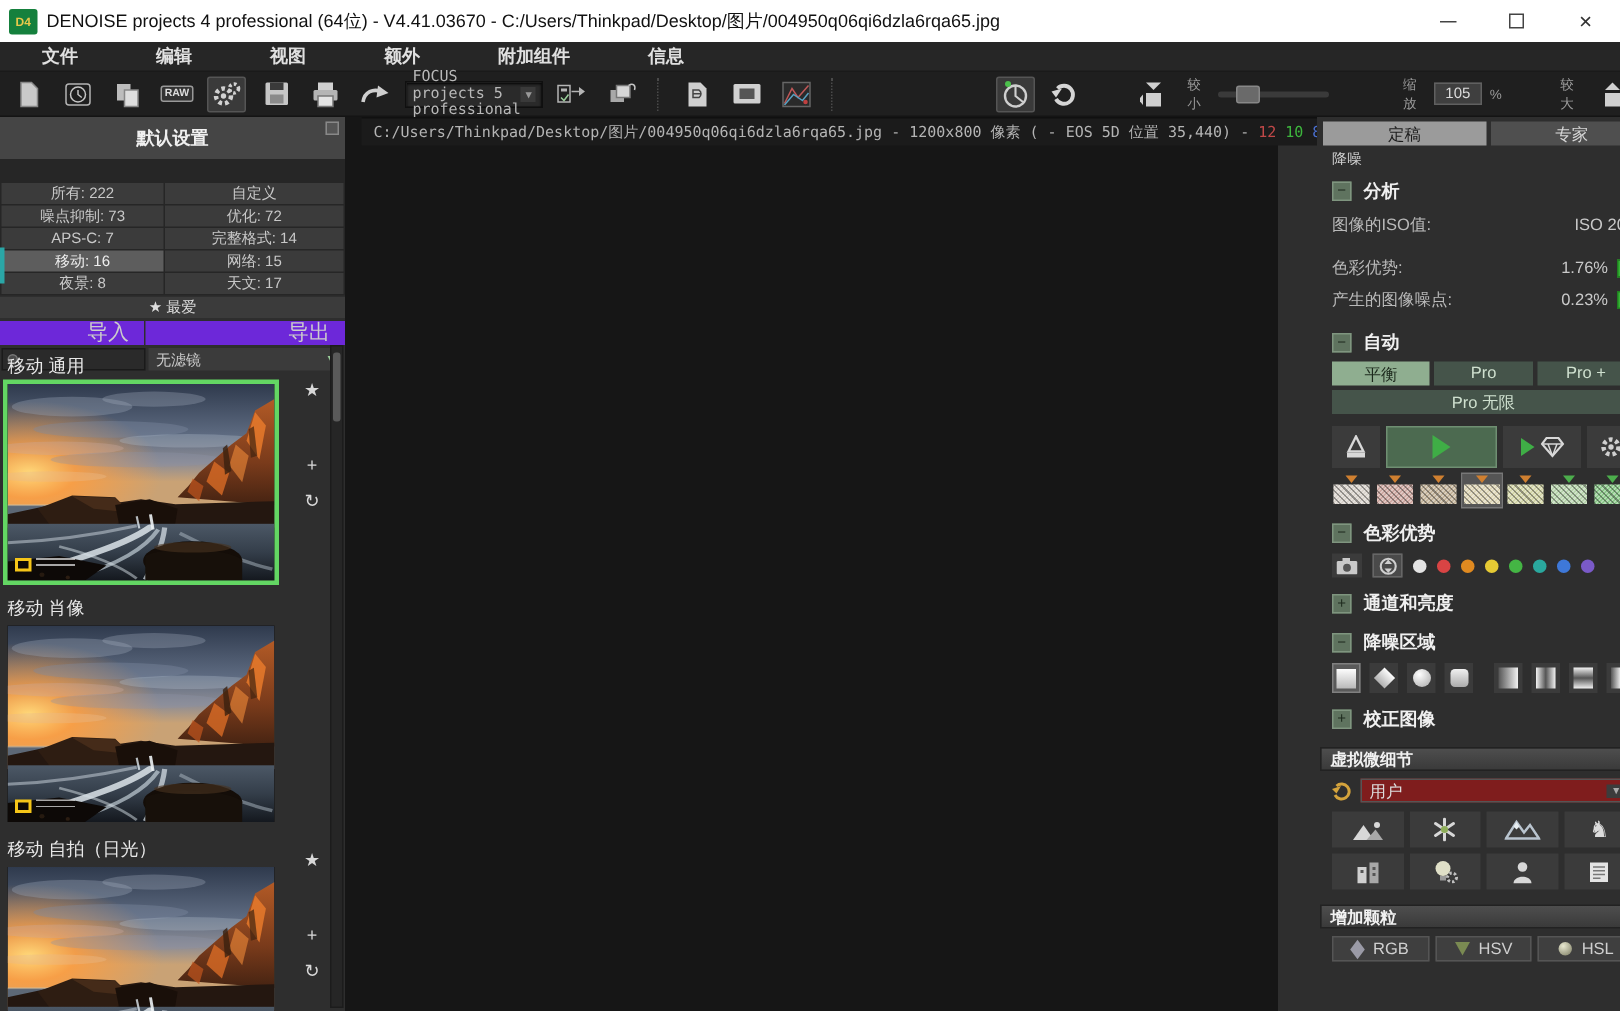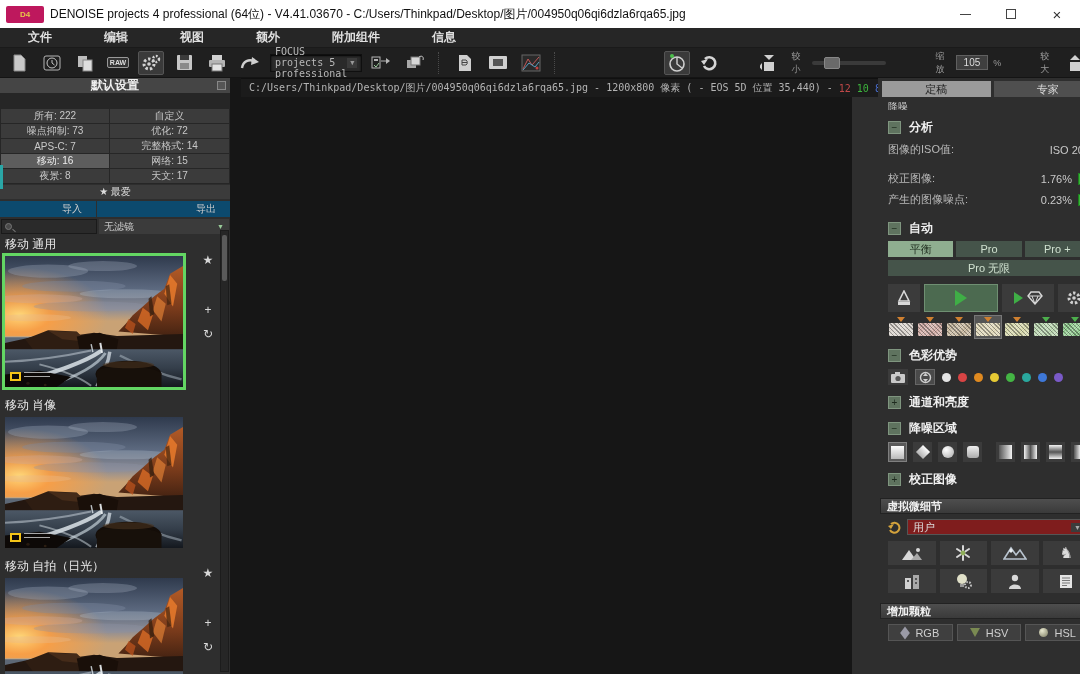--- a/index.html
+++ b/index.html
@@ -2,21 +2,21 @@
 <html><head>
 <meta charset="utf-8">
 <style>
   * { margin:0; padding:0; box-sizing:border-box; }
   html,body { width:1080px; height:674px; overflow:hidden; background:#1a1a1a;
     font-family:"Liberation Sans","DejaVu Sans",sans-serif; }
   .window { position:relative; width:1080px; height:674px; background:#2e2e2e; }
 
   
   .titlebar { height:28px; background:#ffffff; display:flex; align-items:center; padding-left:6px; }
-  .app-badge { width:38px; height:17px; background:#be185d; color:#e8c84a; font-size:8px; font-weight:bold;
+  .app-badge { width:19px; height:17px; background:#15803d; color:#e8c84a; font-size:8px; font-weight:bold;
     display:flex; align-items:center; justify-content:center; border-radius:2px; margin-right:6px; }
   .title-text { font-size:12px; color:#111; white-space:nowrap; }
   .win-controls { margin-left:auto; display:flex; height:28px; }
   .win-btn { width:46px; height:28px; display:flex; align-items:center; justify-content:center; color:#333; }
   .min-glyph { display:block; width:11px; height:1px; background:#444; }
   .max-glyph { display:block; width:10px; height:10px; border:1px solid #444; }
   .close-glyph { font-size:15px; line-height:1; color:#333; }
 
   
   .menubar { height:20px; background:#262626; display:flex; align-items:center; gap:52px; padding-left:28px; border-bottom:1px solid #1a1a1a; }
@@ -39,29 +39,29 @@
   .zoom-val-box { width:38px; height:15px; background:#3f3f3f; border:1px solid #606060; color:#ddd; font-size:10px;
     display:flex; align-items:center; justify-content:center; }
 
   svg.icon { display:block; }
 
   
   .content { position:absolute; top:78px; left:0; right:0; bottom:0; display:flex; }
 
   
   .left-panel { width:230px; background:#2e2e2e; position:relative; flex:none; }
-  .lp-header { height:15px; background:#454545; display:flex; align-items:center; justify-content:center;
+  .lp-header { height:28px; background:#454545; display:flex; align-items:center; justify-content:center;
     color:#f0f0f0; font-size:12px; font-weight:bold; position:relative; }
   .lp-header .pin { position:absolute; right:4px; top:3px; width:9px; height:9px; border:1px solid #888; background:#555; }
   .lp-grid { display:grid; grid-template-columns:108px 1fr; gap:1px; background:#262626; padding:16px 1px 1px; }
   .lp-cell { height:14px; background:#3b3b3b; color:#c8c8c8; font-size:10px; display:flex; align-items:center; justify-content:center; }
   .lp-cell.sel { background:#5d5d5d; color:#eee; }
   .lp-fav { height:14px; margin-top:1px; background:#3b3b3b; color:#ddd; font-size:10px; display:flex; align-items:center; justify-content:center; }
   .lp-io { display:grid; grid-template-columns:96px 36px 1fr; gap:1px; margin-top:2px; }
-  .lp-io > div { height:16px; background:#0c4a6e; color:#ccc; font-size:10px; display:flex; align-items:center; justify-content:center;padding-left:48px; }
+  .lp-io > div { height:16px; background:#6d28d9; color:#ccc; font-size:14px; display:flex; align-items:center; justify-content:center;padding-left:48px; }
   .lp-filter { display:flex; gap:2px; margin-top:2px; padding:0 1px; }
   .lp-search { width:96px; height:15px; background:#2a2a2a; border:1px solid #1a1a1a; position:relative; }
   .mag { position:absolute; left:3px; top:3px; width:7px; height:7px; border:1px solid #777; border-radius:50%; background:#4a4a4a; }
   .mag::after { content:""; position:absolute; left:6px; top:6px; width:4px; height:1px; background:#777; transform:rotate(40deg); }
   .lp-dropdown { flex:1; height:15px; background:#3b3b3b; color:#ccc; font-size:10px; display:flex; align-items:center; padding:0 5px; }
   .lp-dropdown .caret { margin-left:auto; font-size:7px; color:#9c9; }
 
   .thumb-list { position:absolute; top:150px; left:0; right:0; bottom:0; overflow:hidden; padding:4px 0 0 5px; }
   .thumb-entry { margin-bottom:10px; position:relative; }
   .thumb-label { color:#e8e8e8; font-size:12px; margin:4px 0 3px; }
@@ -491,21 +491,21 @@
 
         <div class="rp-sec">
           <span class="box-toggle">−</span>
           <span class="rp-sec-title">分析</span>
         </div>
         <div class="kv">
           <span>图像的ISO值:</span>
           <span class="val">ISO 200</span>
         </div>
         <div class="kv" style="margin-top:14px;">
-          <span>校正图像:</span>
+          <span>色彩优势:</span>
           <span class="val">1.76%</span>
           <span class="led"></span>
         </div>
         <div class="kv">
           <span>产生的图像噪点:</span>
           <span class="val">0.23%</span>
           <span class="led"></span>
         </div>
 
         <div class="rp-sec" style="margin-top:13px;">

